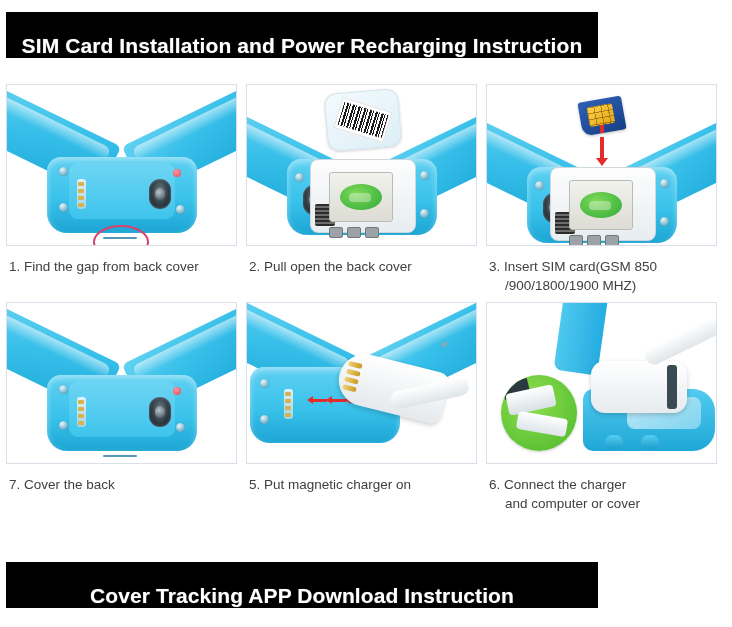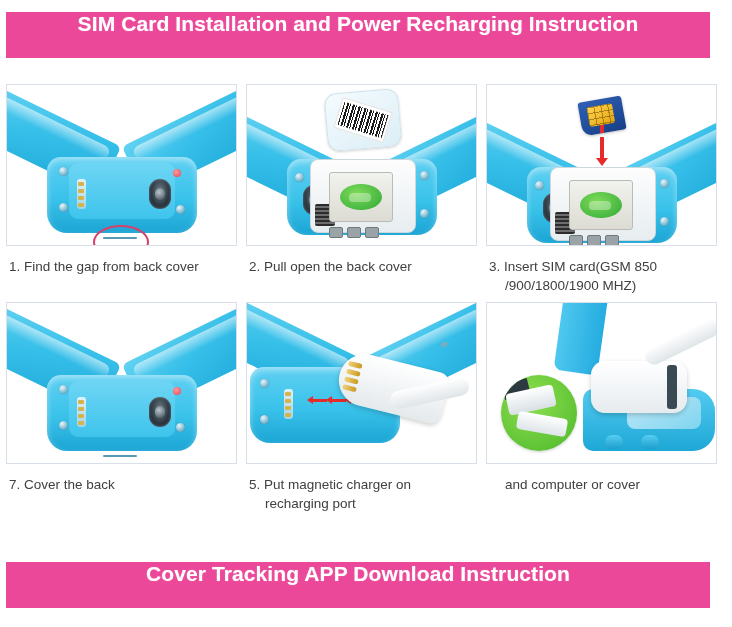--- a/index.html
+++ b/index.html
@@ -12,25 +12,25 @@
     background: #ffffff;
     font-family: "Liberation Sans", sans-serif;
     overflow: hidden;
     position: relative;
   }
 
   
   .banner {
     position: absolute;
     left: 6px;
-    width: 704px;
+    width: 592px;
     height: 46px;
-    background: #ec4899;
+    background: #000000;
     display: flex;
-    align-items: flex-start;
+    align-items: flex-end;
     justify-content: center;
     box-sizing: border-box;
   }
   .banner-text {
     color: #ffffff;
     font-size: 21px;
     font-weight: bold;
     letter-spacing: 0.1px;
     white-space: nowrap;
     text-shadow: 0 0 1px rgba(255,255,255,0.45);
@@ -623,21 +623,20 @@
               <span></span>
               <span></span>
             </div>
           <div class="charger-cable"></div>
         </div>
         <div class="usb-mark">⚭</div>
       </div>
     </div>
     <div class="caption">
       <span>5. Put magnetic charger on</span>
-      <span class="cont">recharging port</span>
     </div>
   </div>
 
   <div class="cell">
     <div class="photo-frame">
       <div class="scene">
         <div class="strap-vert"></div>
         <div class="watch-flat-body">
           <div class="watch-flat-screen"></div>
           <div class="btn-round" style="left:22px;"></div>
@@ -648,20 +647,21 @@
         </div>
         <div class="charger-cable" style="right:-6px;top:30px;"></div>
         <div class="green-inset">
           <div class="inset-dark"></div>
           <div class="inset-plug"></div>
           <div class="inset-plug2"></div>
         </div>
       </div>
     </div>
     <div class="caption">
+      <span>6. Connect the charger</span>
       <span class="cont">and computer or cover</span>
     </div>
   </div>
 
 </div>
 
 <div class="banner" id="footer-banner">
   <div class="banner-text">Cover Tracking APP Download Instruction</div>
 </div>
 

